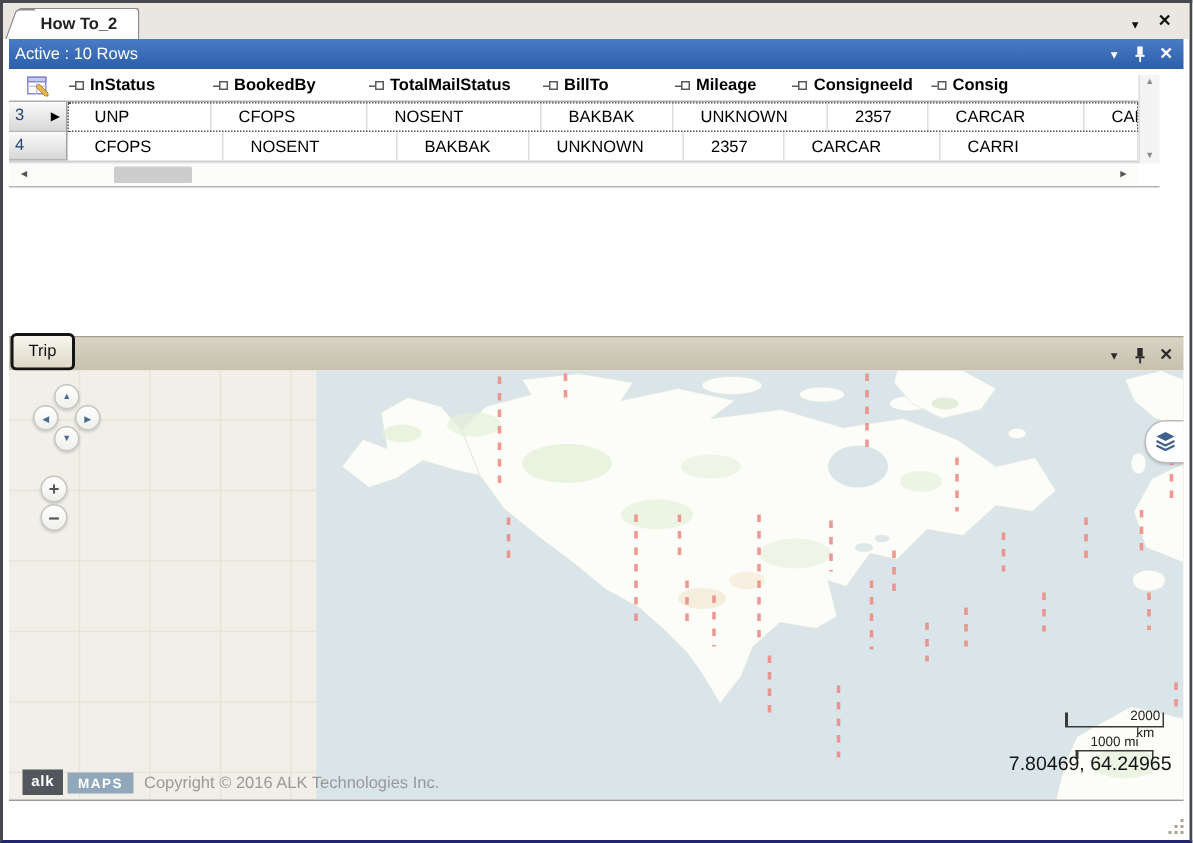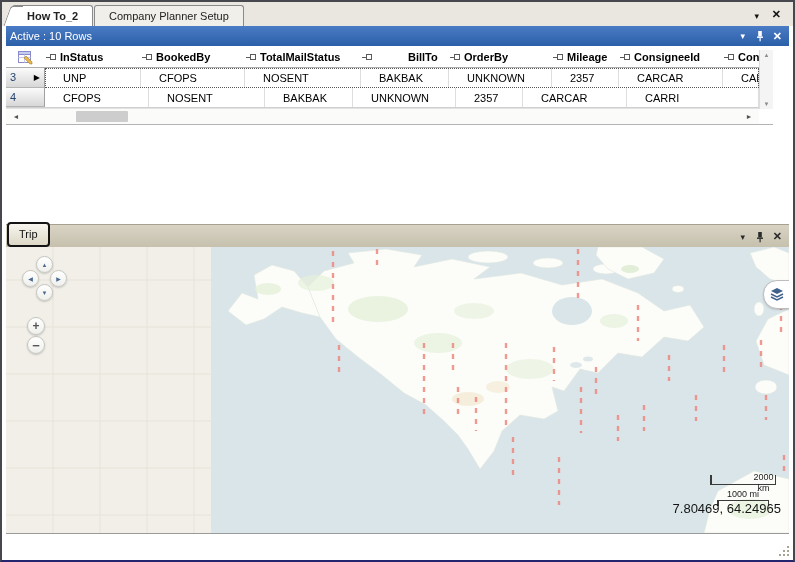--- a/index.html
+++ b/index.html
@@ -33,24 +33,24 @@
   .hc{display:flex;align-items:center;font-size:11px;font-weight:bold;box-sizing:border-box;
       overflow:hidden;white-space:nowrap;cursor:pointer;}
   .colpin{flex:0 0 auto;width:10px;height:8px;position:relative;margin:0 4px 0 1px;}
   .colpin::before{content:"";position:absolute;left:0;top:3.5px;width:4px;height:1px;background:#5a5a5a;}
   .colpin::after{content:"";position:absolute;left:4px;top:1px;width:4px;height:4px;border:1px solid #5a5a5a;background:#fff;}
   .hdr-corner{display:flex;align-items:center;justify-content:center;}
   .w0{width:39px;flex:0 0 39px;}
   .w1{width:96px;flex:0 0 96px;}
   .w2{width:104px;flex:0 0 104px;}
   .w3{width:116px;flex:0 0 116px;}
-  .w4{width:88px;flex:0 0 88px;gap:32px;}
+  .w4{width:88px;flex:0 0 88px;}
   .w5{width:103px;flex:0 0 103px;}
   .w6{width:67px;flex:0 0 67px;}
-  .w7{width:104px;flex:0 0 104px;}
+  .w7{width:104px;flex:0 0 104px;justify-content:center;}
   .w8{flex:1 1 auto;min-width:0;}
   .grid-row{height:20px;position:relative;background:#fff;}
   .grid-row.last{border-bottom:1px solid #cfcfcf;}
   .row-hdr{background:linear-gradient(180deg,#fbfbfb,#d7d7d7);border-right:1px solid #a0a0a0;
       border-bottom:1px solid #b5b5b5;font-size:11px;color:#26456f;padding:3px 0 0 4px;
       box-sizing:border-box;position:relative;cursor:pointer;}
   .cur{position:absolute;right:4px;top:5px;font-size:8px;color:#000;line-height:9px;}
   .cell{font-size:11px;padding:4px 0 0 18px;box-sizing:border-box;border-right:1px solid #dedede;
       white-space:nowrap;overflow:hidden;cursor:default;}
   .marquee{position:absolute;left:39px;right:0;top:0;bottom:0;border:1px dotted #555;pointer-events:none;}
@@ -127,23 +127,20 @@
 </style>
 </head>
 <body>
 
 <div class="app">
 
   <div class="tabstrip">
     <div class="tab active">
       <span>How To_2</span>
     </div>
-    <div class="tab inactive">
-      <span>Company Planner Setup</span>
-    </div>
     <span class="ts-ico ts-caret">▾</span>
     <span class="ts-ico ts-close">✕</span>
   </div>
 
   <div class="caption">
     <span>Active : 10 Rows</span>
     <span class="cap-ico cap-caret">▾</span>
     <span class="cap-ico cap-pin">
       <svg class="pin-svg" width="10" height="12" viewBox="0 0 10 12">
         <rect x="3.2" y="1" width="3.6" height="5.5" fill="#fff"></rect>
@@ -173,24 +170,20 @@
           <span class="colpin"></span>
           <span>BookedBy</span>
         </div>
       <div class="hc w3">
           <span class="colpin"></span>
           <span>TotalMailStatus</span>
         </div>
       <div class="hc w4">
           <span class="colpin"></span>
           <span>BillTo</span>
-        </div>
-      <div class="hc w5">
-          <span class="colpin"></span>
-          <span>OrderBy</span>
         </div>
       <div class="hc w6">
           <span class="colpin"></span>
           <span>Mileage</span>
         </div>
       <div class="hc w7">
           <span class="colpin"></span>
           <span>ConsigneeId</span>
         </div>
       <div class="hc w8">
@@ -353,20 +346,25 @@
       <span class="mapbtn z-out">−</span>
     </div>
     <div class="layers">
       <svg width="14" height="13" viewBox="0 0 14 13">
         <path d="M7 0 L13 3 L7 6 L1 3 Z" fill="#3f618c"></path>
         <path d="M1 6 L7 9 L13 6" fill="none" stroke="#3f618c" stroke-width="1.4"></path>
         <path d="M1 9 L7 12 L13 9" fill="none" stroke="#3f618c" stroke-width="1.4"></path>
       </svg>
     </div>
 
+    <div class="maplogo">
+      <span class="alkbox">alk</span>
+      <span class="mapsbox">MAPS</span>
+      <span class="copyr">Copyright © 2016 ALK Technologies Inc.</span>
+    </div>
 
     <div class="scale">
       <div class="sc-km"><span>2000 km</span></div>
       <div class="sc-mi"><span>1000 mi</span></div>
     </div>
     <div class="coords">7.80469, 64.24965</div>
   </div>
 
   <span class="grip"></span>
 

